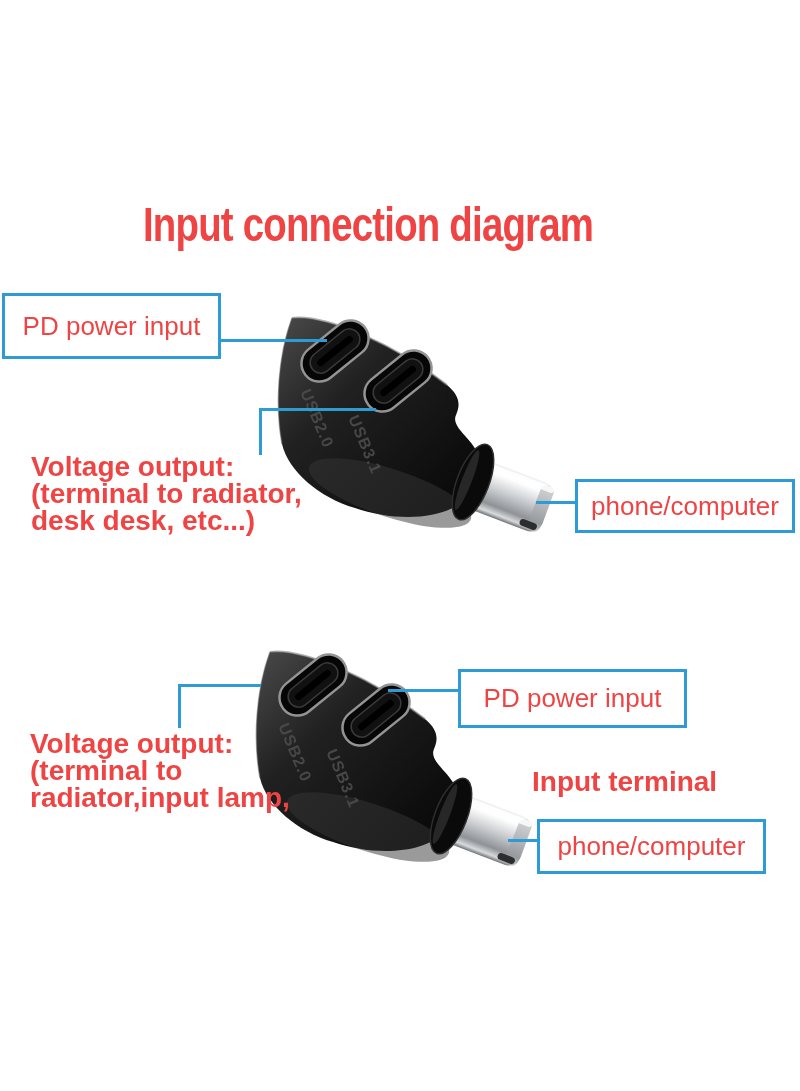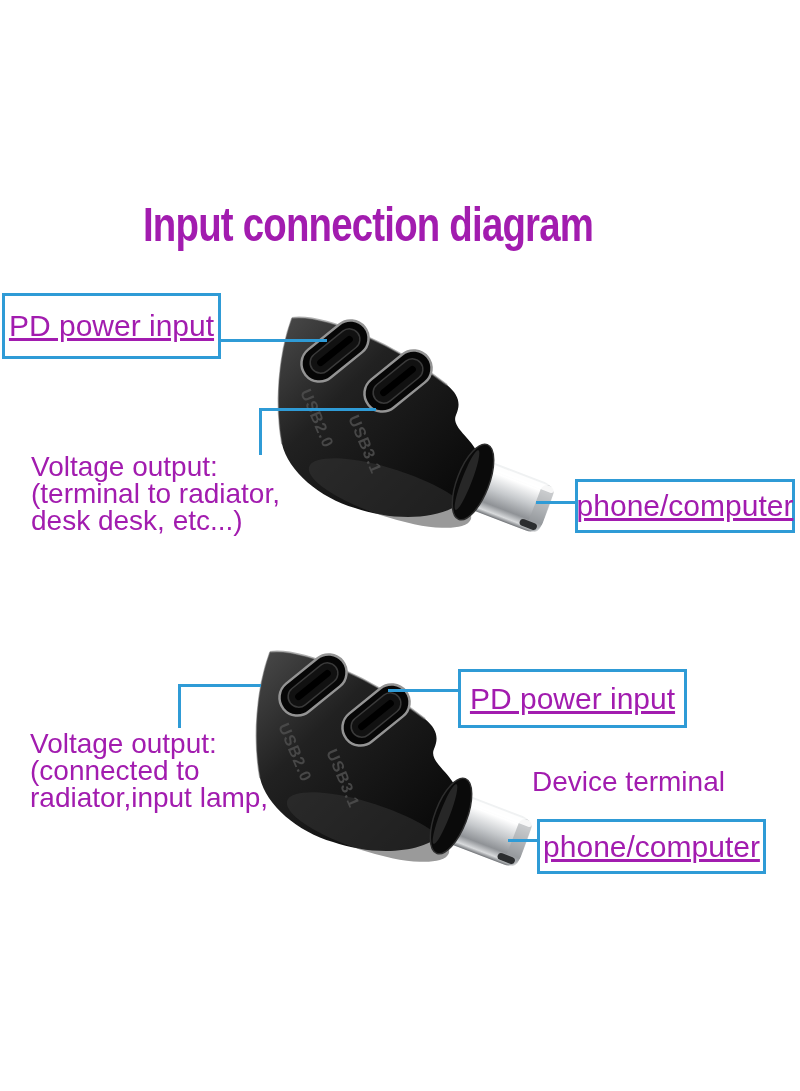--- a/index.html
+++ b/index.html
@@ -1,33 +1,33 @@
 <!DOCTYPE html>
 <html><head>
 <meta charset="utf-8">
 <style>
   html,body { margin:0; padding:0; background:#ffffff; }
   #canvas {
     position:relative; width:800px; height:1091px; margin:0 auto;
     background:#ffffff; overflow:hidden;
-    font-family:"Liberation Sans", sans-serif; color:#a21caf;
+    font-family:"Liberation Sans", sans-serif; color:#ef4444;
   }
   .title {
     position:absolute; left:143px; top:197px;
     font-size:48px; font-weight:bold; letter-spacing:-1px;
     transform:scaleX(0.80); transform-origin:left top; white-space:nowrap;
     z-index:4;
   }
   .box {
     position:absolute; background:#ffffff; border:3px solid #2f9bd6;
     display:flex; align-items:center; justify-content:center;
-    font-size:30px; white-space:nowrap; z-index:6; box-sizing:border-box;text-decoration:underline;
+    font-size:26px; white-space:nowrap; z-index:6; box-sizing:border-box;
   }
   .line { position:absolute; background:#2f9bd6; z-index:5; }
-  .note { position:absolute; font-size:28px; line-height:27px; white-space:nowrap; z-index:4; }
+  .note { position:absolute; font-size:28px; line-height:27px; white-space:nowrap; z-index:4;font-weight:bold; }
   .adapter { position:absolute; z-index:2; }
 </style>
 </head>
 <body>
 
 <div id="canvas">
 
   <svg width="0" height="0" style="position:absolute" aria-hidden="true">
     <defs>
       <linearGradient id="bodyGrad" x1="0" y1="0" x2="1" y2="1">
@@ -110,29 +110,29 @@
 
   <svg class="adapter" style="left:248px; top:642px;" width="290" height="250">
     <use href="#adapterShape"></use>
   </svg>
 
   <div class="line" style="left:178px; top:684px; width:83px; height:3px;"></div>
   <div class="line" style="left:178px; top:684px; width:3px; height:44px;"></div>
 
   <div class="note" style="left:30px; top:730px;">
     <div>Voltage output:</div>
-    <div>(connected to</div>
+    <div>(terminal to</div>
     <div>radiator,input lamp,</div>
   </div>
 
   <div class="line" style="left:388px; top:689px; width:70px; height:3px;"></div>
   <div class="box" style="left:458px; top:669px; width:229px; height:59px;">
     <span>PD power input</span>
   </div>
 
-  <div class="note" style="left:532px; top:768px;">Device terminal</div>
+  <div class="note" style="left:532px; top:768px;">Input terminal</div>
 
   <div class="line" style="left:508px; top:839px; width:30px; height:3px;"></div>
   <div class="box" style="left:537px; top:819px; width:229px; height:55px;">
     <span>phone/computer</span>
   </div>
 
 </div>
 
 </body></html>

